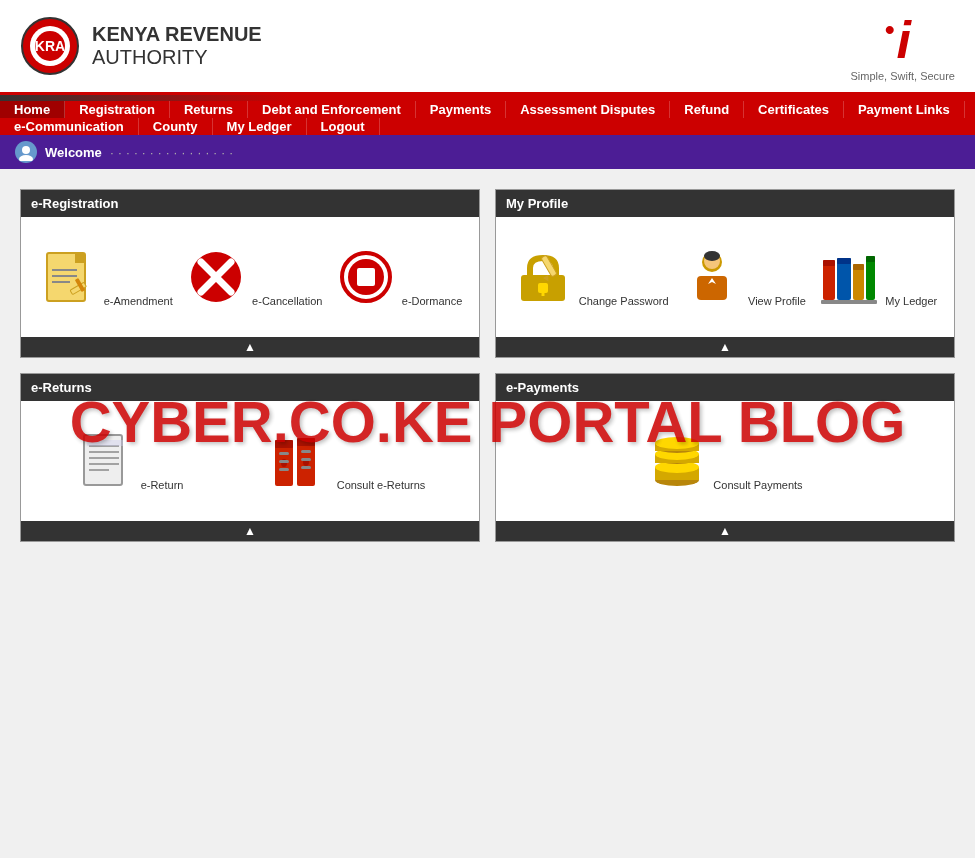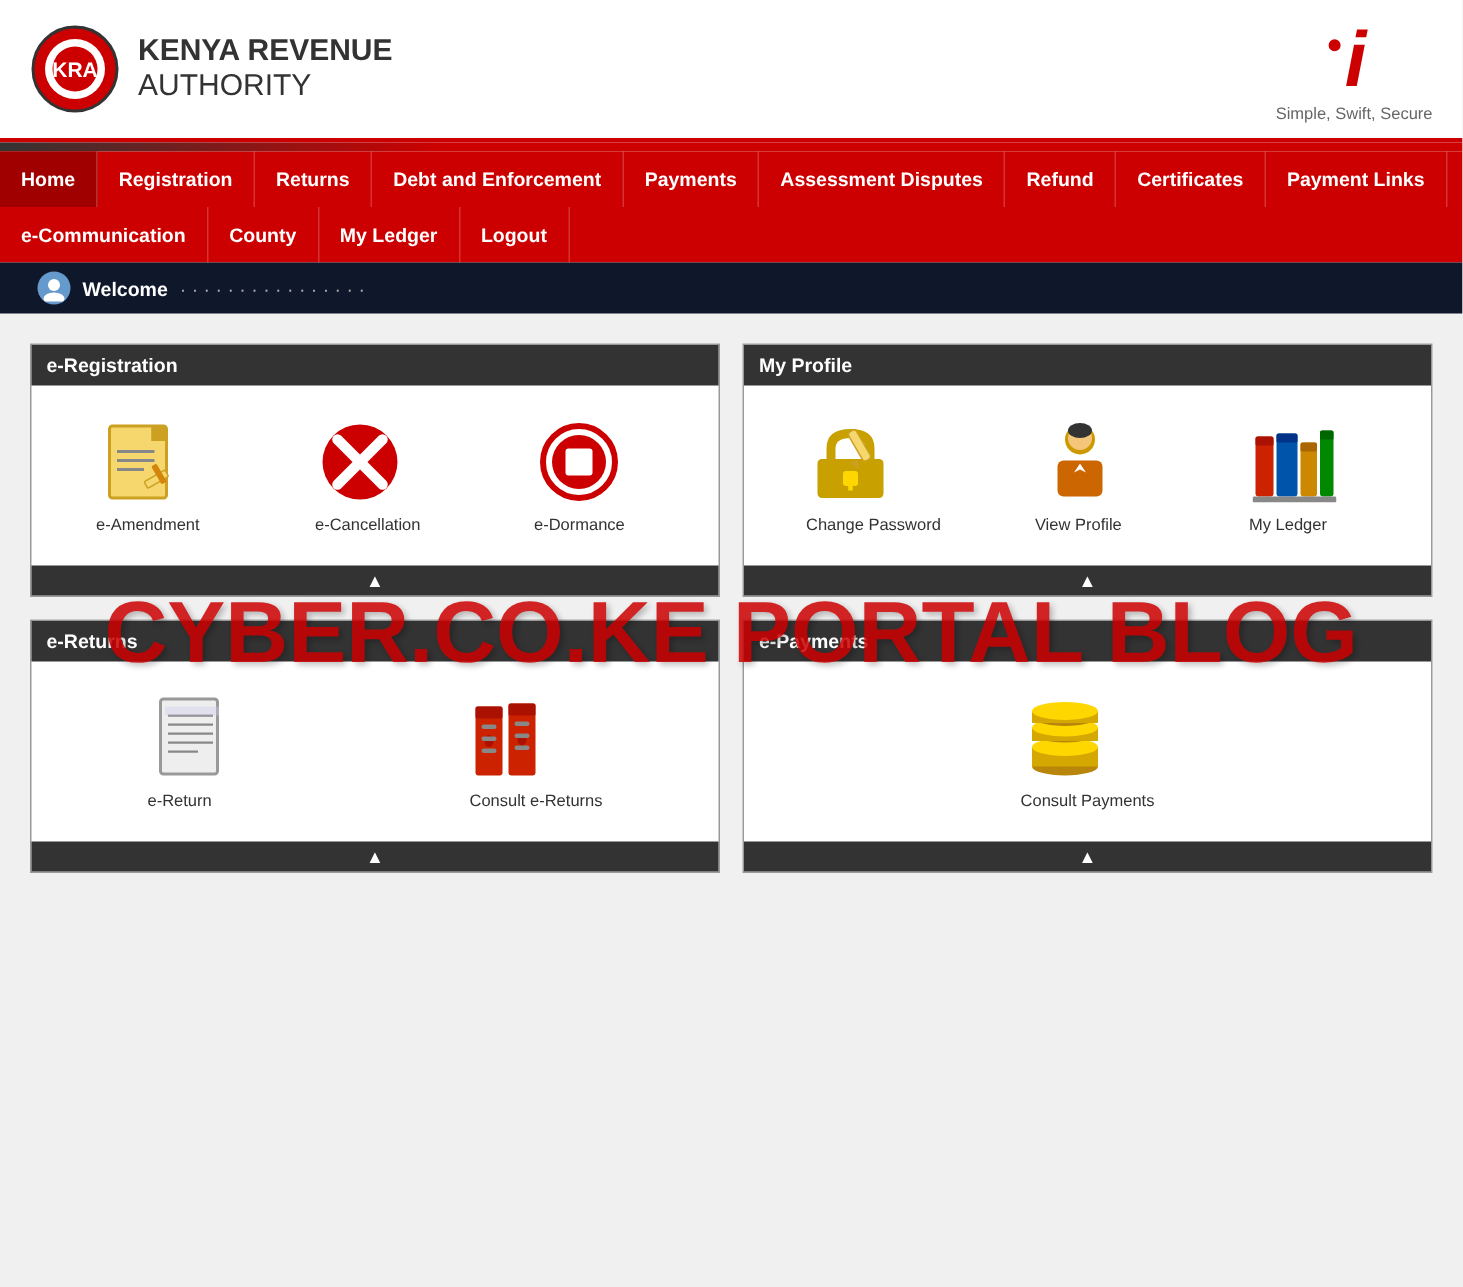--- a/index.html
+++ b/index.html
@@ -10,42 +10,42 @@
     .header-left { display: flex; align-items: center; gap: 12px; }
     .kra-logo { width: 60px; height: 60px; position: relative; }
     .kra-logo svg { width: 60px; height: 60px; }
 
     
     .red-stripe { height: 6px; background: linear-gradient(to right, #333 0%, #cc0000 30%, #cc0000 100%); }
 
     
     .nav-bar { background: #cc0000; display: flex; flex-wrap: wrap; }
     .nav-row { display: flex; width: 100%; }
-    .nav-item { color: #fff; padding: 11px 14px; font-size: 13px; font-weight: bold; cursor: pointer; white-space: nowrap; border-right: 1px solid rgba(255,255,255,0.2); }
+    .nav-item { color: #fff; padding: 1px 14px; font-size: 13px; font-weight: bold; cursor: pointer; white-space: nowrap; border-right: 1px solid rgba(255,255,255,0.2); }
     .nav-item.active { background: #a00000; }
 
     
-    .welcome-bar { background: #0f172a; color: #fff; padding: 6px 25px; font-size: 13px; display: flex; align-items: center; gap: 8px; }
+    .welcome-bar { background: #4c1d95; color: #fff; padding: 6px 15px; font-size: 13px; display: flex; align-items: center; gap: 8px; }
     .welcome-avatar { width: 22px; height: 22px; background: #6699cc; border-radius: 50%; display: flex; align-items: center; justify-content: center; font-size: 12px; color: white; }
 
     
     .main-content { padding: 20px; display: flex; flex-direction: column; gap: 10px; }
 
     
     .dashboard-grid { display: grid; grid-template-columns: 1fr 1fr; gap: 15px; }
 
     
     .card { border: 1px solid #999; background: #fff; }
     .card-header { background: #333; color: #fff; text-align: left; padding: 6px 10px; font-size: 13px; font-weight: bold; }
     .card-body { padding: 15px; display: flex; justify-content: space-around; align-items: center; flex-wrap: wrap; gap: 10px; min-height: 120px; }
     .card-footer { background: #333; height: 20px; display: flex; align-items: center; justify-content: center; }
     .card-footer-arrow { color: #fff; font-size: 12px; }
 
     
-    .card-item { display: flex; flex-direction: column; align-items: flex-start; gap: 6px; cursor: pointer; min-width: 80px; }
+    .card-item { display: flex; flex-direction: row; align-items: flex-end; gap: 6px; cursor: pointer; min-width: 80px; }
     .card-item-label { font-size: 11px; color: #333; text-align: center; }
 
     
     .icon-container { width: 60px; height: 60px; display: flex; align-items: center; justify-content: center; }
 
     
     .watermark { position: absolute; top: 388px; left: 50%; transform: translateX(-50%); font-size: 58px; font-weight: 900; color: #cc0000; opacity: 0.85; white-space: nowrap; z-index: 100; pointer-events: none; text-shadow: 2px 2px 4px rgba(0,0,0,0.3); }
 
     .page-wrapper { position: relative; }
   </style>

